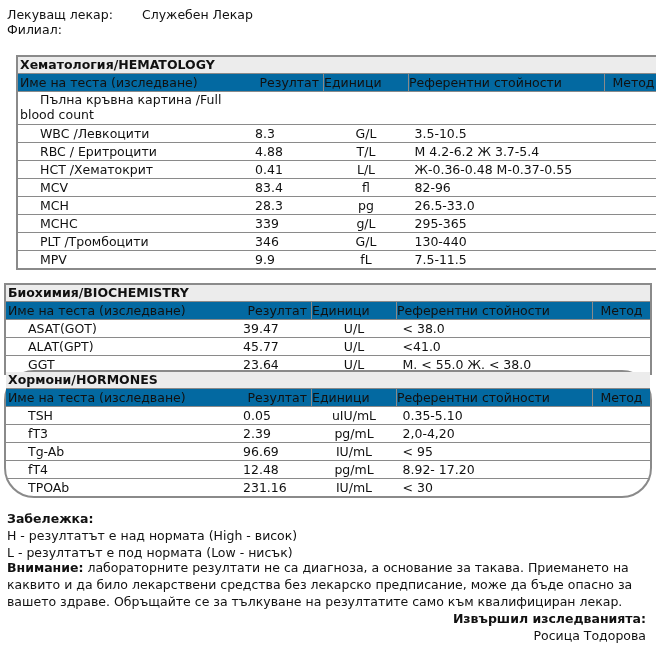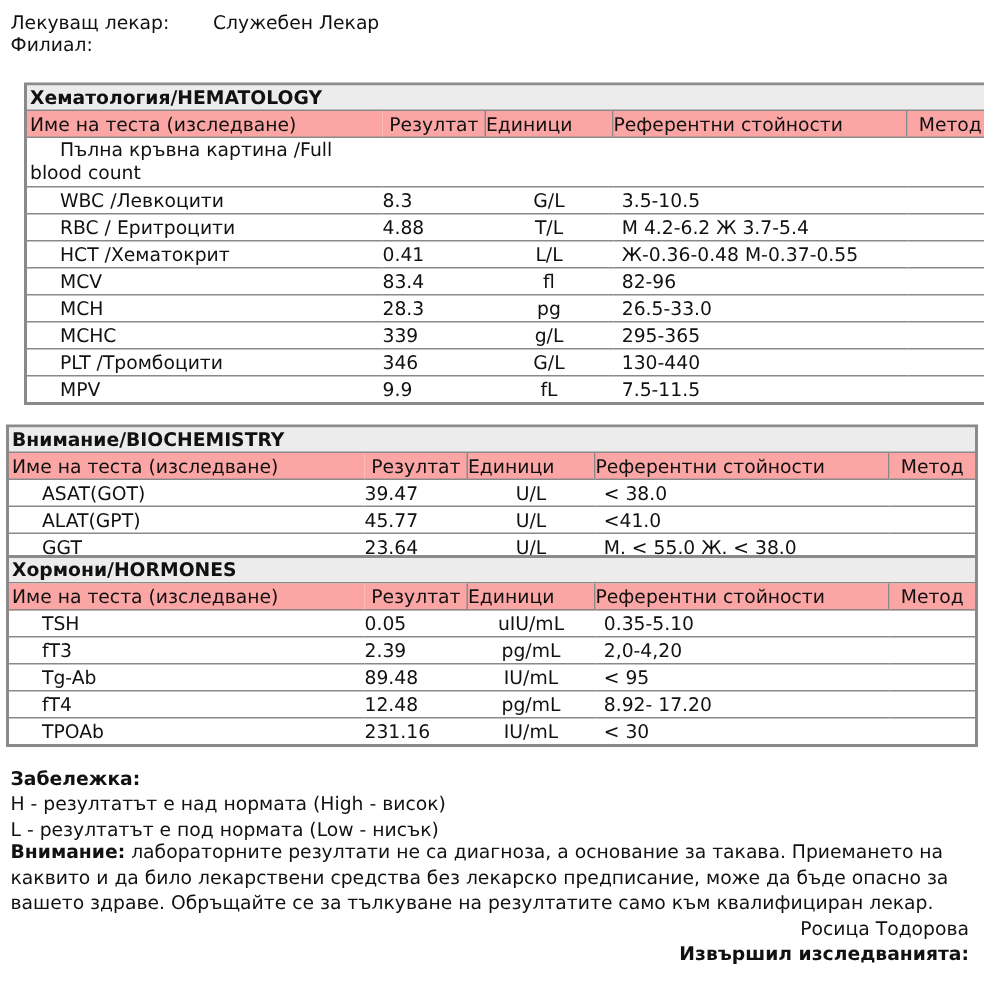--- a/index.html
+++ b/index.html
@@ -15,37 +15,37 @@
     border: 2px solid #8a8a8a; border-top-width: 2px; box-sizing: border-box;
     background: #fff;
   }
   .sec-title {
     background: #ececec; font-weight: bold; height: 16px; line-height: 16px;
     padding-left: 2px; border-bottom: 1px solid #8a8a8a; font-size: 12.5px;
   }
   table { border-collapse: collapse; width: 100%; table-layout: fixed; }
   td { padding: 0; height: 17px; line-height: 16px; white-space: nowrap; border-bottom: 1px solid #8a8a8a; }
   tr:last-child td { border-bottom: none; }
-  tr.colhdr td { background: #fca5a5; }
+  tr.colhdr td { background: #0369a1; }
   tr.colhdr td.sep { border-left: 1px solid #8a8a8a; }
   .c-name { width: 235px; padding-left: 2px; }
   .c-res  { width: 64px; text-align: right; padding-right: 4px; }
   .c-unit { width: 84px; }
   .c-ref  { width: 195px; }
   .c-met  { text-align: center; }
   td.name { padding-left: 22px; }
   td.res  { }
   td.unit { text-align: center; }
   td.ref  { padding-left: 6px; }
   tr.cbc td { height: 32px; white-space: normal; line-height: 15px; vertical-align: top; }
   tr.cbc td.full { padding-left: 2px; }
   tr.cbc td.full span.indent { padding-left: 20px; }
   #hem { top: 55px; margin-left: 12px; }
   #bio { top: 283px; }
-  #hor { top: 370px; }
+  #hor { top: 370px; border-radius: 30px; }
   .notes { position: absolute; left: 7px; top: 510px; width: 640px; line-height: 17px; }
   .notes b { font-weight: bold; }
   .warn { position: absolute; left: 7px; top: 559px; width: 640px; line-height: 17px; }
   .sign { position: absolute; right: 10px; top: 610px; text-align: right; line-height: 17px; }
 </style>
 </head>
 <body>
 
 <div class="hdr">
   <div class="row">
@@ -125,21 +125,21 @@
           <td class="res">9.9</td>
           <td class="unit">fL</td>
           <td class="ref">7.5-11.5</td>
           <td class="met"></td>
         </tr>
       </tbody>
   </table>
 </div>
 
 <div class="section" id="bio">
-  <div class="sec-title">Внимание/BIOCHEMISTRY</div>
+  <div class="sec-title">Биохимия/BIOCHEMISTRY</div>
   <table>
     <tbody id="bio-body">
       <tr class="colhdr">
         <td class="c-name">Име на теста (изследване)</td>
         <td class="c-res">Резултат</td>
         <td class="c-unit sep">Единици</td>
         <td class="c-ref sep">Референтни стойности</td>
         <td class="c-met sep">Метод</td>
       </tr>
     <tr>
@@ -187,21 +187,21 @@
         </tr>
         <tr>
           <td class="name">fT3</td>
           <td class="res">2.39</td>
           <td class="unit">pg/mL</td>
           <td class="ref">2,0-4,20</td>
           <td class="met"></td>
         </tr>
         <tr>
           <td class="name">Tg-Ab</td>
-          <td class="res">89.48</td>
+          <td class="res">96.69</td>
           <td class="unit">IU/mL</td>
           <td class="ref">&lt; 95</td>
           <td class="met"></td>
         </tr>
         <tr>
           <td class="name">fT4</td>
           <td class="res">12.48</td>
           <td class="unit">pg/mL</td>
           <td class="ref">8.92- 17.20</td>
           <td class="met"></td>
@@ -221,15 +221,15 @@
   <div><b>Забележка:</b></div>
   <div>H - резултатът е над нормата (High - висок)</div>
   <div>L - резултатът е под нормата (Low - нисък)</div>
 </div>
 
 <div class="warn">
   <b>Внимание:</b><span> лабораторните резултати не са диагноза, а основание за такава. Приемането на каквито и да било лекарствени средства без лекарско предписание, може да бъде опасно за вашето здраве. Обръщайте се за тълкуване на резултатите само към квалифициран лекар.</span>
 </div>
 
 <div class="sign">
+  <div><b>Извършил изследванията:</b></div>
   <div>Росица Тодорова</div>
-  <div><b>Извършил изследванията:</b></div>
 </div>
 
 </body></html>

